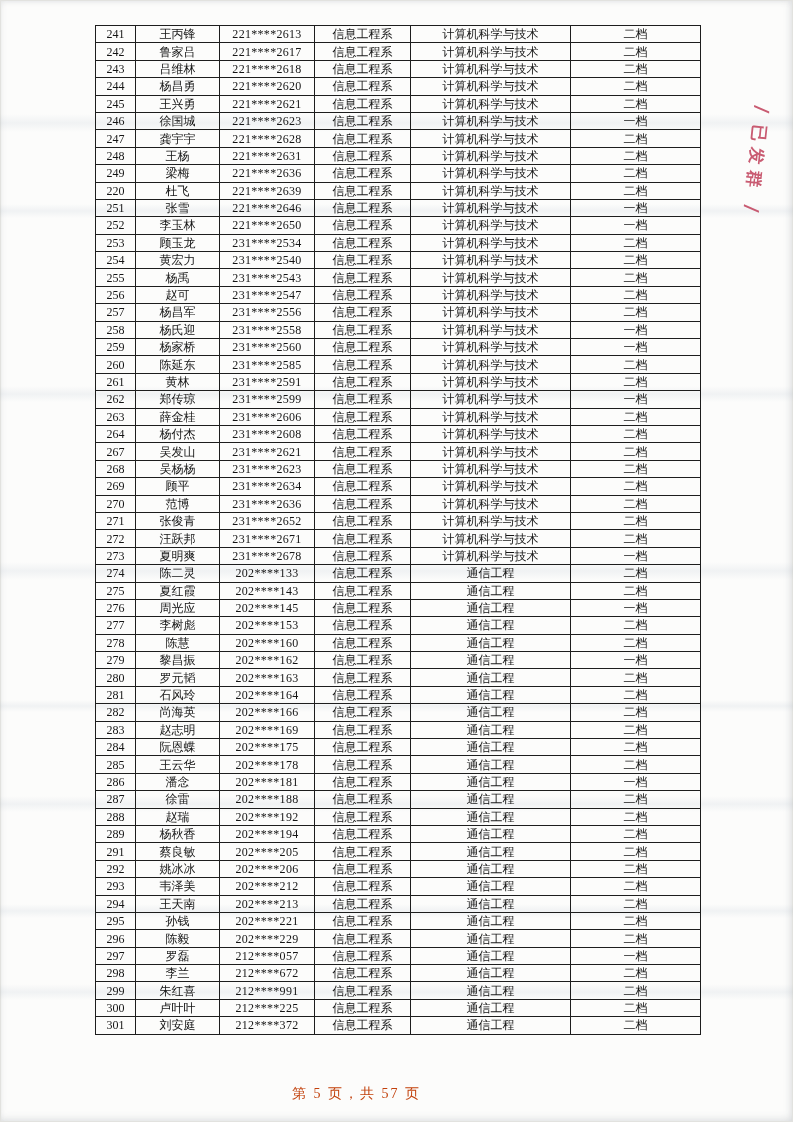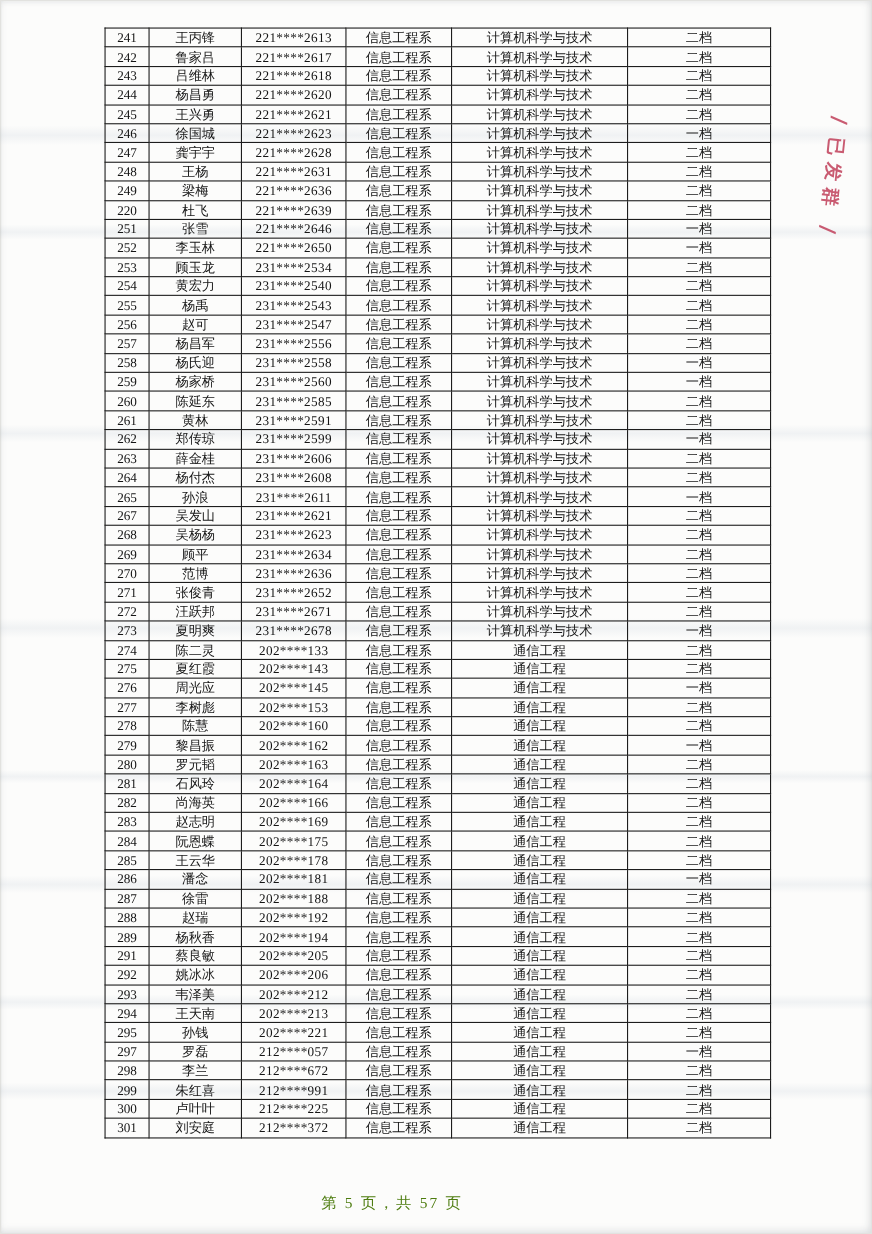--- a/index.html
+++ b/index.html
@@ -33,21 +33,21 @@
     vertical-align:middle;
     font-size:12px;
     line-height:1;
     color:#151515;
     white-space:nowrap;
     overflow:hidden;
   }
   table.student-table td:nth-child(3){letter-spacing:.3px;}
   .footer{
     position:absolute;left:0;top:1085px;width:713px;
-    text-align:center;font-size:14px;letter-spacing:2px;color:#4d7c0f;
+    text-align:center;font-size:14px;letter-spacing:2px;color:#c2410c;
   }
   .annotation{
     position:absolute;left:680px;top:146px;width:155px;height:26px;
     transform:rotate(96deg);transform-origin:center;
     text-align:center;font-weight:bold;
     font-size:17px;letter-spacing:6px;line-height:26px;
     opacity:.88;white-space:nowrap;
     font-family:"DejaVu Sans","Liberation Sans",sans-serif;
   }
   .annotation .mark{font-size:19px;letter-spacing:0;font-weight:bold;}
@@ -262,28 +262,20 @@
       </tr>
       <tr>
         <td>264</td>
         <td>杨付杰</td>
         <td>231****2608</td>
         <td>信息工程系</td>
         <td>计算机科学与技术</td>
         <td>二档</td>
       </tr>
       <tr>
-        <td>265</td>
-        <td>孙浪</td>
-        <td>231****2611</td>
-        <td>信息工程系</td>
-        <td>计算机科学与技术</td>
-        <td>一档</td>
-      </tr>
-      <tr>
         <td>267</td>
         <td>吴发山</td>
         <td>231****2621</td>
         <td>信息工程系</td>
         <td>计算机科学与技术</td>
         <td>二档</td>
       </tr>
       <tr>
         <td>268</td>
         <td>吴杨杨</td>
@@ -489,20 +481,28 @@
         <td>王天南</td>
         <td>202****213</td>
         <td>信息工程系</td>
         <td>通信工程</td>
         <td>二档</td>
       </tr>
       <tr>
         <td>295</td>
         <td>孙钱</td>
         <td>202****221</td>
+        <td>信息工程系</td>
+        <td>通信工程</td>
+        <td>二档</td>
+      </tr>
+      <tr>
+        <td>296</td>
+        <td>陈毅</td>
+        <td>202****229</td>
         <td>信息工程系</td>
         <td>通信工程</td>
         <td>二档</td>
       </tr>
       <tr>
         <td>297</td>
         <td>罗磊</td>
         <td>212****057</td>
         <td>信息工程系</td>
         <td>通信工程</td>

